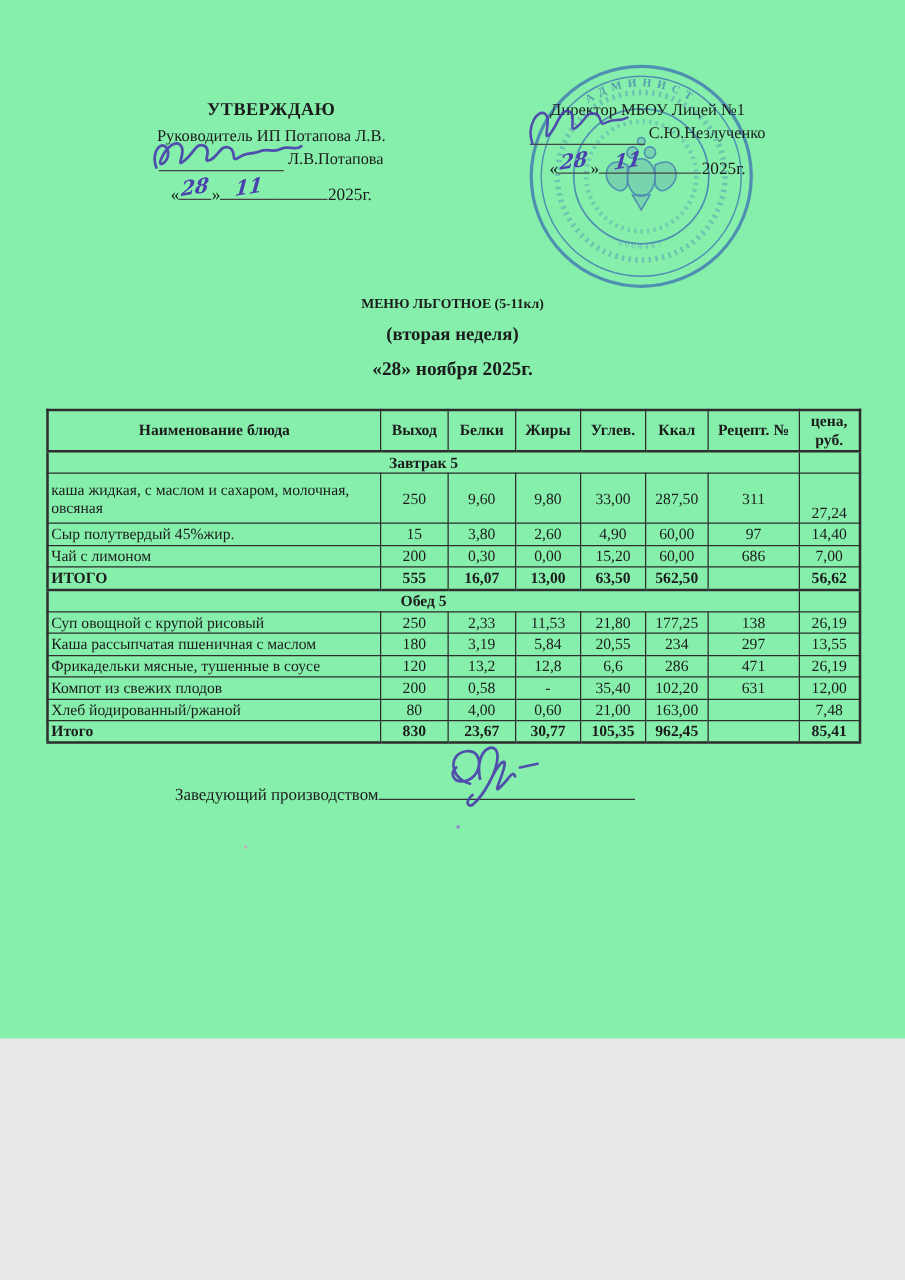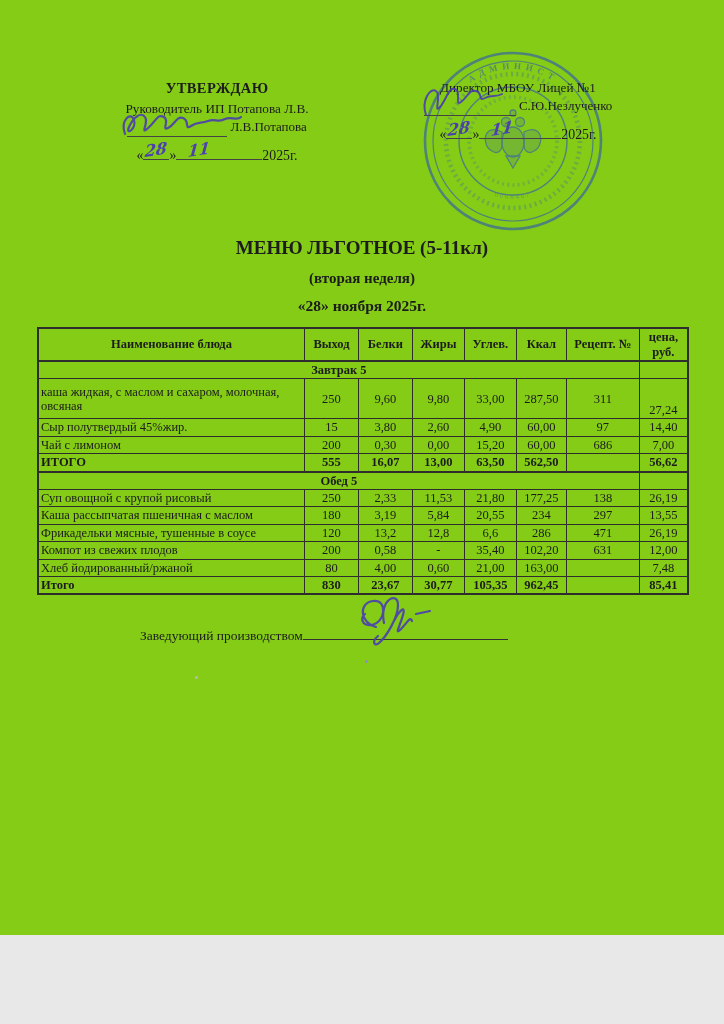--- a/index.html
+++ b/index.html
@@ -1,19 +1,19 @@
 <!DOCTYPE html>
 <html><head>
 <meta charset="utf-8">
 <style>
   * { margin:0; padding:0; box-sizing:border-box; }
   html,body { background:#e8e8e8; }
   .page {
-    position:relative; width:724px; height:935px; margin:0 auto;
-    background:#84cc16; overflow:hidden;
+    position:relative; width:724px; height:831px; margin:0 auto;
+    background:#86efac; overflow:hidden;
     font-family:"Liberation Serif", serif; color:#1c1c1c;
   }
 
   
   .sign-block { position:absolute; top:78px; text-align:center; line-height:1.45; }
   .sign-block.left  { left:82px;  width:270px; z-index:3; }
   .sign-block.right { left:402px; width:232px; z-index:3; }
   .sign-title { font-weight:bold; font-size:14.5px; letter-spacing:.4px; }
   .sign-sub   { font-size:13.2px; }
   .sig-row { position:relative; height:26px; font-size:13px; white-space:nowrap; }
@@ -26,21 +26,21 @@
   .hand {
     position:absolute; left:50%; bottom:-2px; transform:translateX(-50%) rotate(-9deg) skewX(-14deg);
     font-style:italic; font-weight:bold; font-size:16px; color:#4b40ad; font-family:"DejaVu Serif", serif;
   }
 
   
   .stamp { position:absolute; left:422px; top:50px; width:182px; height:182px; z-index:2; opacity:.62; pointer-events:none; }
 
   
   .doc-title { position:absolute; top:237px; left:0; width:100%; text-align:center; z-index:1; }
-  .doc-title .t1 { font-weight:bold; font-size:19px; }
+  .doc-title .t1 { font-weight:bold; font-size:11px; }
   .doc-title .t2 { font-weight:bold; font-size:15px; margin-top:11px; }
   .doc-title .t3 { font-weight:bold; font-size:15.5px; margin-top:10px; }
 
   
   table.menu { position:absolute; left:37px; top:327px; width:652px;
     border-collapse:collapse; table-layout:fixed; font-size:12.5px; }
   table.menu th, table.menu td { border:1px solid #2d2d2d; padding:1px 2px; line-height:1.15; }
   table.menu { border:2px solid #2d2d2d; }
   table.menu thead th { font-weight:bold; font-size:12.5px; text-align:center; vertical-align:middle; height:33px; border-bottom:2px solid #2d2d2d; }
   th.h-fat { word-break:break-all; padding:0 12px; }

